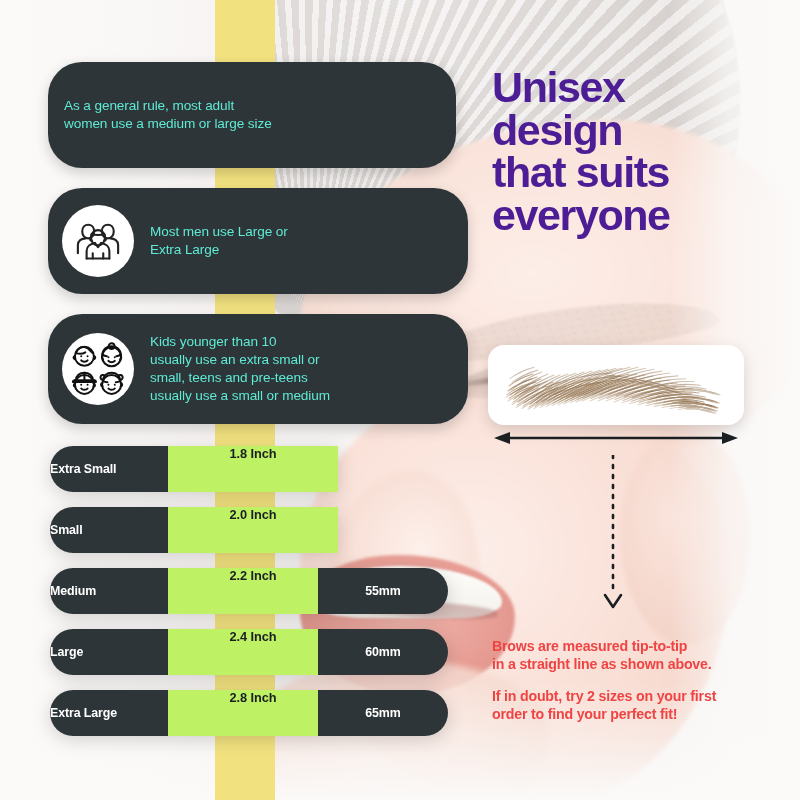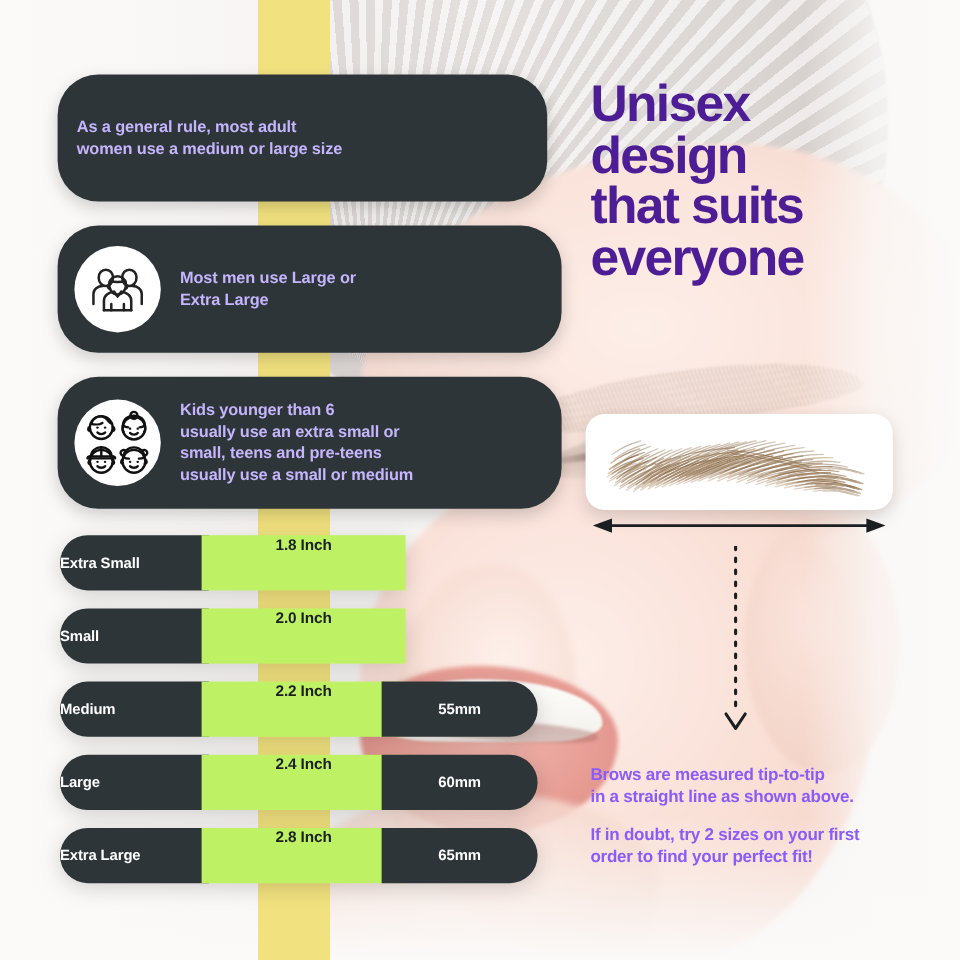--- a/index.html
+++ b/index.html
@@ -121,21 +121,21 @@
     border-radius:34px; display:flex; align-items:center;
     box-shadow:0 5px 14px rgba(0,0,0,0.18);
     z-index:5;
   }
   .card-icon {
     width:72px; height:72px; border-radius:50%;
     background:#fff; flex:0 0 72px; margin-left:14px;
     display:flex; align-items:center; justify-content:center;
   }
   .card-text {
-    color:#c4b5fd; font-weight:bold; font-size:13.6px;
+    color:#5eead4; font-weight:normal; font-size:13.6px;
     line-height:1.33; margin-left:16px; margin-right:12px;
     letter-spacing:-0.1px; white-space:pre-line;
   }
 
   #card1 { left:48px; top:62px; width:408px; height:106px; }
   #card2 { left:48px; top:188px; width:420px; height:106px; }
   #card3 { left:48px; top:314px; width:420px; height:110px; }
 
   
   .row {
@@ -174,21 +174,21 @@
     box-shadow:0 5px 15px rgba(0,0,0,0.14);
     overflow:hidden;
   }
   #brow-art { position:absolute; left:0; top:0; width:256px; height:80px; }
 
   #measure-arrow { position:absolute; left:494px; top:430px; width:244px; height:16px; z-index:6; }
   #dashed-arrow  { position:absolute; left:600px; top:455px; width:26px; height:160px; z-index:6; }
 
   .note {
     position:absolute; left:492px; z-index:6;
-    color:#8b5cf6; font-weight:bold; font-size:14.2px;
+    color:#ef4444; font-weight:bold; font-size:14.2px;
     line-height:1.26; letter-spacing:-0.2px; white-space:pre-line;
   }
   #note1 { top:638px; width:280px; }
   #note2 { top:688px; width:290px; }
 </style>
 </head>
 <body>
 
 <div id="bg">
   <div class="hair-mass"></div>
@@ -285,21 +285,21 @@
         <path d="M3.4 12c0-5.2 4.2-8.8 9.6-8.8s9.6 3.6 9.6 8.8"></path>
         <path d="M5.5 6.2c-1.8-1.2-4-.6-4.6 1.2-.6 1.8.8 3.4 2.6 3.4M20.5 6.2c1.8-1.2 4-.6 4.6 1.2.6 1.8-.8 3.4-2.6 3.4"></path>
         <path d="M3.4 12c1.6 1.2 3.4 1.6 5 1.6M22.6 12c-1.6 1.2-3.4 1.6-5 1.6"></path>
         <path d="M2.8 14.5c-1 .2-1.5 1-1.5 1.9s.6 1.7 1.6 1.8M23.2 14.5c1 .2 1.5 1 1.5 1.9s-.6 1.7-1.6 1.8"></path>
         <circle cx="9.5" cy="16.5" r="1.1" fill="#111" stroke="none"></circle>
         <circle cx="16.5" cy="16.5" r="1.1" fill="#111" stroke="none"></circle>
         <path d="M9.5 20.5c1.5 2 5.5 2 7 0"></path>
       </g>
     </svg>
   </div>
-  <div class="card-text">Kids younger than 6
+  <div class="card-text">Kids younger than 10
 usually use an extra small or
 small, teens and pre-teens
 usually use a small or medium</div>
 </div>
 
 <div class="row" style="top:446px">
   <div class="seg-dark-l">
       <span class="lbl">Extra Small</span>
     </div>
   <div class="seg-white">

